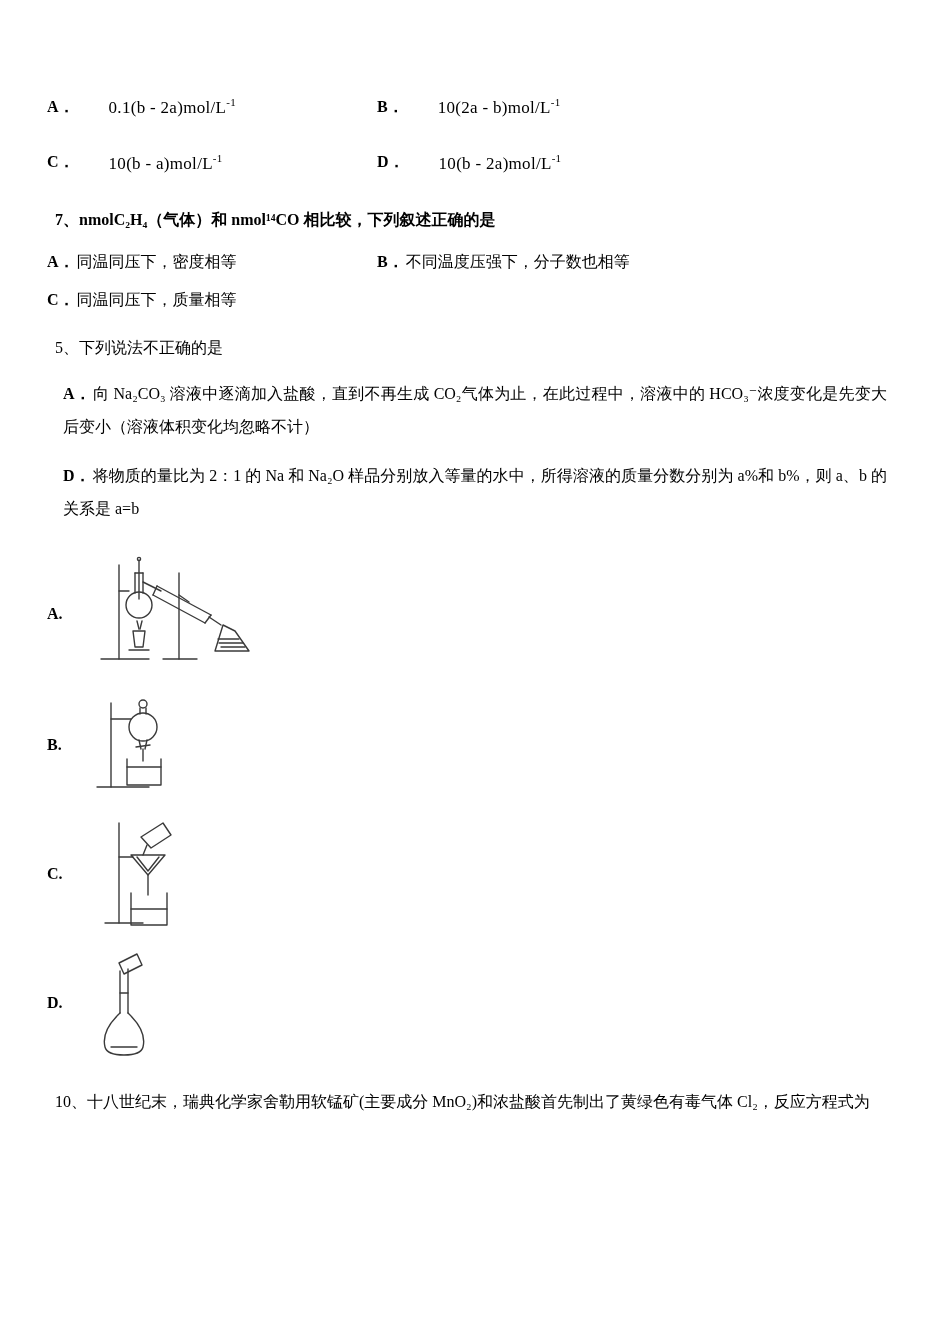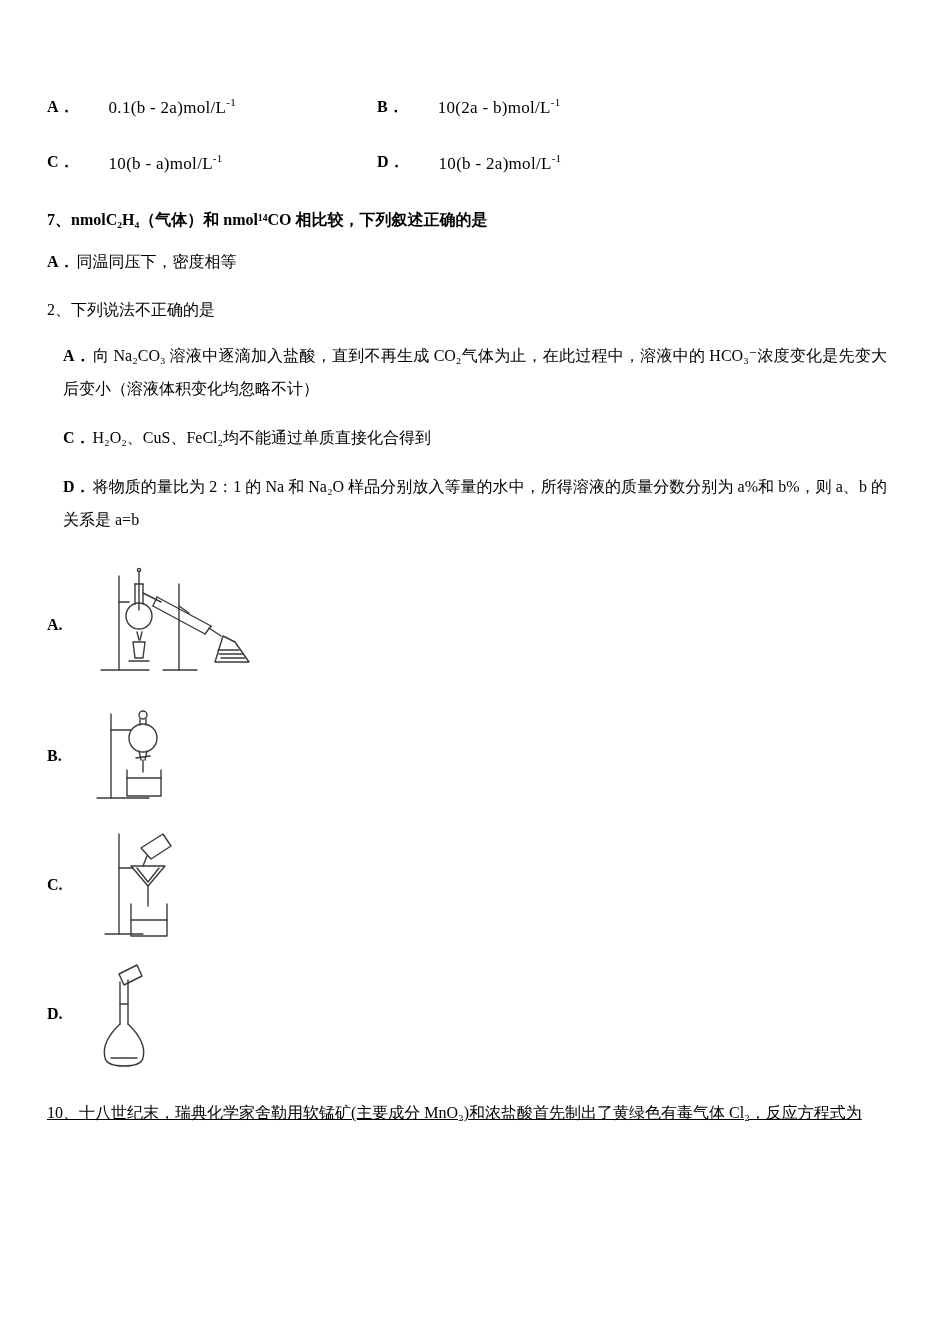--- a/index.html
+++ b/index.html
@@ -9,36 +9,36 @@
     font-family:"Liberation Serif","DejaVu Serif",serif;
     font-size:16px; color:#000; position:relative; overflow:hidden;
   }
   
   .formula-grid { display:grid; grid-template-columns:330px 1fr; row-gap:34px; margin-bottom:34px; }
   .formula-item { display:flex; align-items:flex-end; gap:10px; }
   .opt-letter { font-weight:bold; font-size:16px; }
   .formula { font-size:17px; letter-spacing:0.3px;margin-left:24px; }
   .formula sup { font-size:11px; }
   
-  .stem { margin:22px 0 10px 0; line-height:26px; }
+  .stem { margin:22px 0 10px 8px; line-height:26px; }
   .stem.bold { font-weight:bold; }
   
   .opt-grid2 { display:grid; grid-template-columns:330px 1fr; row-gap:12px; margin:16px 0 6px 0; }
   .opt-inline { line-height:26px; }
   .opt-inline .opt-letter { margin-right:2px; }
   
   .opt-para { line-height:33px; margin:16px; text-align:justify; }
   .opt-para .opt-letter { margin-right:2px; }
   
   .apparatus-row { display:flex; align-items:center; gap:20px; margin:14px 0; }
   .apparatus-row .opt-letter { width:24px; }
   .apparatus-box svg { display:block; }
   .app-a { margin-top:28px; }
   svg.apparatus { stroke:#3a3a3a; stroke-width:1.4; fill:none; stroke-linecap:round; stroke-linejoin:round; }
-  .q10 { margin-top:30px;text-decoration:underline; }
+  .q10 { margin-top:30px; }
 </style>
 </head>
 <body>
 
 <div class="page">
 
   <div class="formula-grid">
     <div class="formula-item">
       <span class="opt-letter">A．</span>
       <span class="formula"><span>0.1(b - 2a)mol/L</span><sup>-1</sup></span>
@@ -54,27 +54,28 @@
     <div class="formula-item">
       <span class="opt-letter">D．</span>
       <span class="formula"><span>10(b - 2a)mol/L</span><sup>-1</sup></span>
     </div>
   </div>
 
   <div>
     <div class="stem bold">7、nmolC₂H₄（气体）和 nmol¹⁴CO 相比较，下列叙述正确的是</div>
     <div class="opt-grid2">
       <div class="opt-inline"><span class="opt-letter">A．</span><span>同温同压下，密度相等</span></div>
+      <div class="opt-inline"><span class="opt-letter">B．</span><span>不同温度压强下，分子数也相等</span></div>
+      <div class="opt-inline"><span class="opt-letter">C．</span><span>同温同压下，质量相等</span></div>
     </div>
   </div>
 
   <div>
-    <div class="stem">2、下列说法不正确的是</div>
+    <div class="stem">5、下列说法不正确的是</div>
     <p class="opt-para"><span class="opt-letter">A．</span><span>向 Na₂CO₃ 溶液中逐滴加入盐酸，直到不再生成 CO₂气体为止，在此过程中，溶液中的 HCO₃⁻浓度变化是先变大后变小（溶液体积变化均忽略不计）</span></p>
-    <p class="opt-para"><span class="opt-letter">C．</span><span>H₂O₂、CuS、FeCl₂均不能通过单质直接化合得到</span></p>
     <p class="opt-para"><span class="opt-letter">D．</span><span>将物质的量比为 2：1 的 Na 和 Na₂O 样品分别放入等量的水中，所得溶液的质量分数分别为 a%和 b%，则 a、b 的关系是 a=b</span></p>
   </div>
 
   <div>
 
     <div class="apparatus-row app-a">
       <span class="opt-letter">A.</span>
       <span class="apparatus-box">
         <svg class="apparatus" width="170" height="122" viewBox="0 0 170 122">
 

